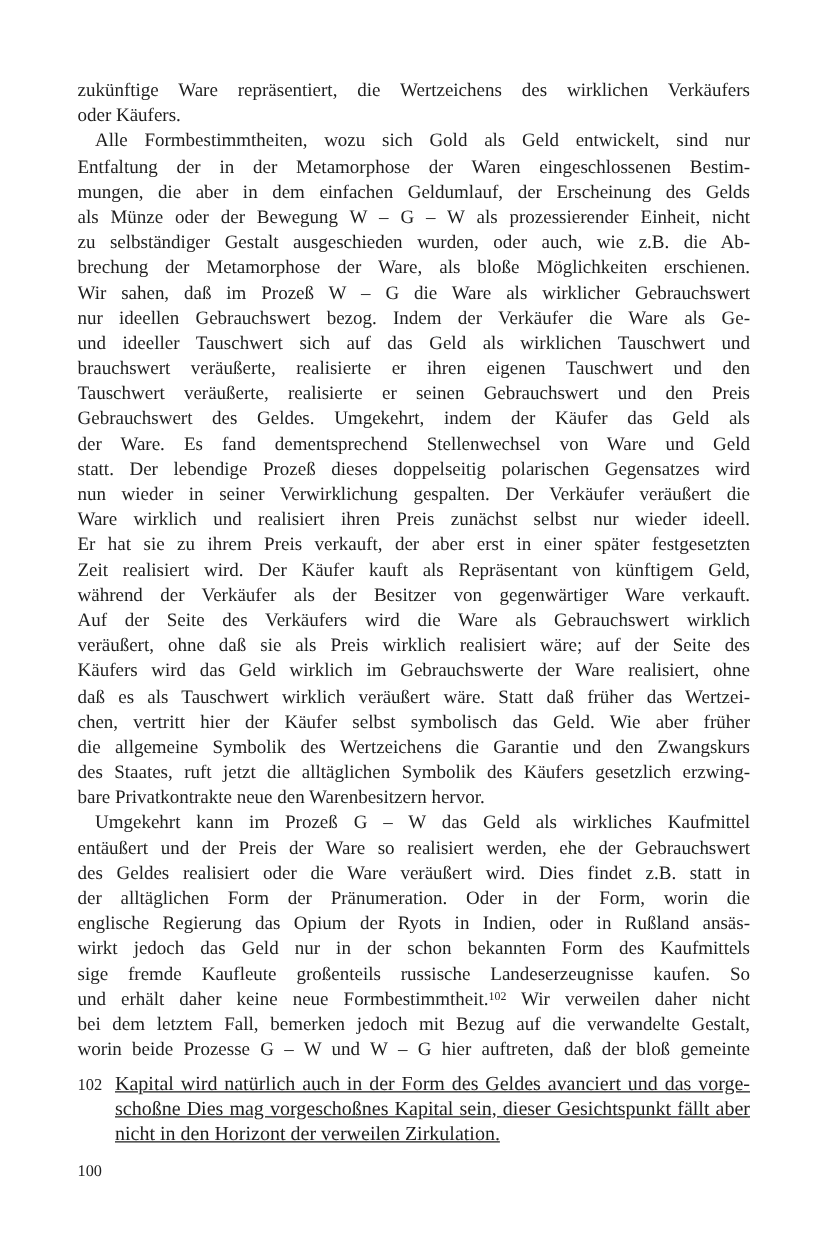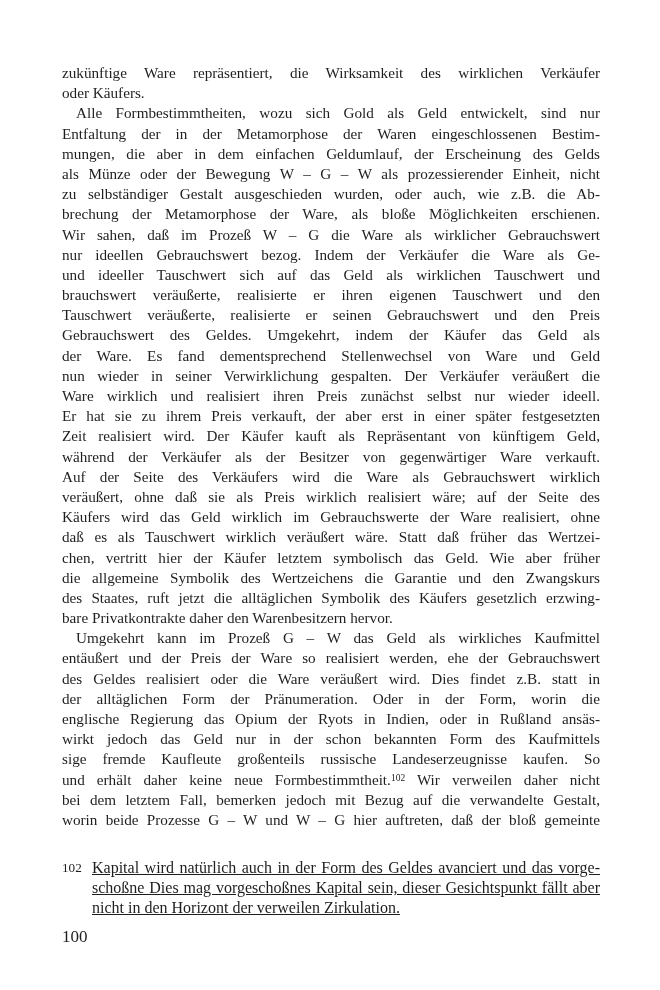--- a/index.html
+++ b/index.html
@@ -56,57 +56,58 @@
   .fn-lines .ln {
     font-size: 16px;
     line-height: 20px;
     height: 20px;
     text-decoration: underline;
   }
   .page-number {
     position: absolute;
     left: 62px;
     top: 929px;
-    font-size: 17px;
+    font-size: 13px;
     line-height: 16px;
   }
 </style>
 </head>
 <body>
 
 <div class="page">
   <div class="text-block" id="main-lines">
-      <div class="ln">zukünftige Ware repräsentiert, die Wirksamkeit des wirklichen Verkäufer</div>
+      <div class="ln">zukünftige Ware repräsentiert, die Wertzeichens des wirklichen Verkäufers</div>
       <div class="ln end">oder Käufers.</div>
       <div class="ln indent">Alle Formbestimmtheiten, wozu sich Gold als Geld entwickelt, sind nur</div>
       <div class="ln">Entfaltung der in der Metamorphose der Waren eingeschlossenen Bestim-</div>
       <div class="ln">mungen, die aber in dem einfachen Geldumlauf, der Erscheinung des Gelds</div>
       <div class="ln">als Münze oder der Bewegung W – G – W als prozessierender Einheit, nicht</div>
       <div class="ln">zu selbständiger Gestalt ausgeschieden wurden, oder auch, wie z.B. die Ab-</div>
       <div class="ln">brechung der Metamorphose der Ware, als bloße Möglichkeiten erschienen.</div>
       <div class="ln">Wir sahen, daß im Prozeß W – G die Ware als wirklicher Gebrauchswert</div>
       <div class="ln">nur ideellen Gebrauchswert bezog. Indem der Verkäufer die Ware als Ge-</div>
       <div class="ln">und ideeller Tauschwert sich auf das Geld als wirklichen Tauschwert und</div>
       <div class="ln">brauchswert veräußerte, realisierte er ihren eigenen Tauschwert und den</div>
       <div class="ln">Tauschwert veräußerte, realisierte er seinen Gebrauchswert und den Preis</div>
       <div class="ln">Gebrauchswert des Geldes. Umgekehrt, indem der Käufer das Geld als</div>
       <div class="ln">der Ware. Es fand dementsprechend Stellenwechsel von Ware und Geld</div>
+      <div class="ln">statt. Der lebendige Prozeß dieses doppelseitig polarischen Gegensatzes wird</div>
       <div class="ln">nun wieder in seiner Verwirklichung gespalten. Der Verkäufer veräußert die</div>
       <div class="ln">Ware wirklich und realisiert ihren Preis zunächst selbst nur wieder ideell.</div>
       <div class="ln">Er hat sie zu ihrem Preis verkauft, der aber erst in einer später festgesetzten</div>
       <div class="ln">Zeit realisiert wird. Der Käufer kauft als Repräsentant von künftigem Geld,</div>
       <div class="ln">während der Verkäufer als der Besitzer von gegenwärtiger Ware verkauft.</div>
       <div class="ln">Auf der Seite des Verkäufers wird die Ware als Gebrauchswert wirklich</div>
       <div class="ln">veräußert, ohne daß sie als Preis wirklich realisiert wäre; auf der Seite des</div>
       <div class="ln">Käufers wird das Geld wirklich im Gebrauchswerte der Ware realisiert, ohne</div>
       <div class="ln">daß es als Tauschwert wirklich veräußert wäre. Statt daß früher das Wertzei-</div>
-      <div class="ln">chen, vertritt hier der Käufer letztem symbolisch das Geld. Wie aber früher</div>
+      <div class="ln">chen, vertritt hier der Käufer selbst symbolisch das Geld. Wie aber früher</div>
       <div class="ln">die allgemeine Symbolik des Wertzeichens die Garantie und den Zwangskurs</div>
       <div class="ln">des Staates, ruft jetzt die alltäglichen Symbolik des Käufers gesetzlich erzwing-</div>
-      <div class="ln end">bare Privatkontrakte daher den Warenbesitzern hervor.</div>
+      <div class="ln end">bare Privatkontrakte neue den Warenbesitzern hervor.</div>
       <div class="ln indent">Umgekehrt kann im Prozeß G – W das Geld als wirkliches Kaufmittel</div>
       <div class="ln">entäußert und der Preis der Ware so realisiert werden, ehe der Gebrauchswert</div>
       <div class="ln">des Geldes realisiert oder die Ware veräußert wird. Dies findet z.B. statt in</div>
       <div class="ln">der alltäglichen Form der Pränumeration. Oder in der Form, worin die</div>
       <div class="ln">englische Regierung das Opium der Ryots in Indien, oder in Rußland ansäs-</div>
       <div class="ln">wirkt jedoch das Geld nur in der schon bekannten Form des Kaufmittels</div>
       <div class="ln">sige fremde Kaufleute großenteils russische Landeserzeugnisse kaufen. So</div>
       <div class="ln"><span>und erhält daher keine neue Formbestimmtheit.</span><sup class="fn-ref">102</sup><span> Wir verweilen daher nicht</span></div>
       <div class="ln">bei dem letztem Fall, bemerken jedoch mit Bezug auf die verwandelte Gestalt,</div>
       <div class="ln">worin beide Prozesse G – W und W – G hier auftreten, daß der bloß gemeinte</div>

